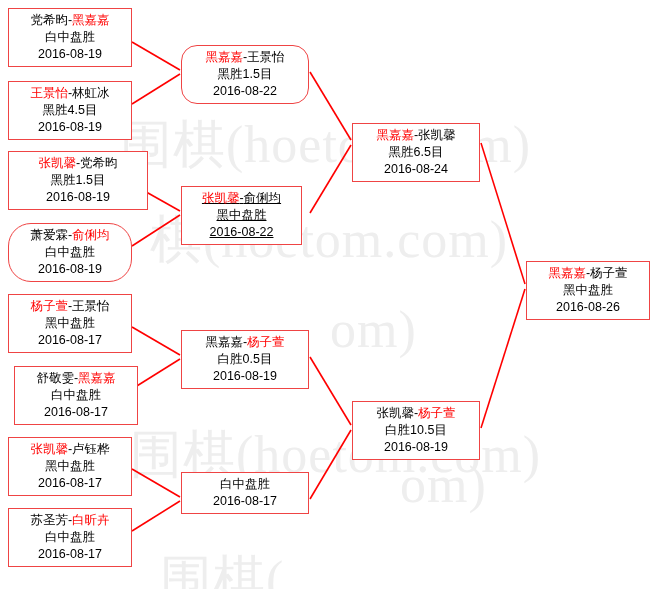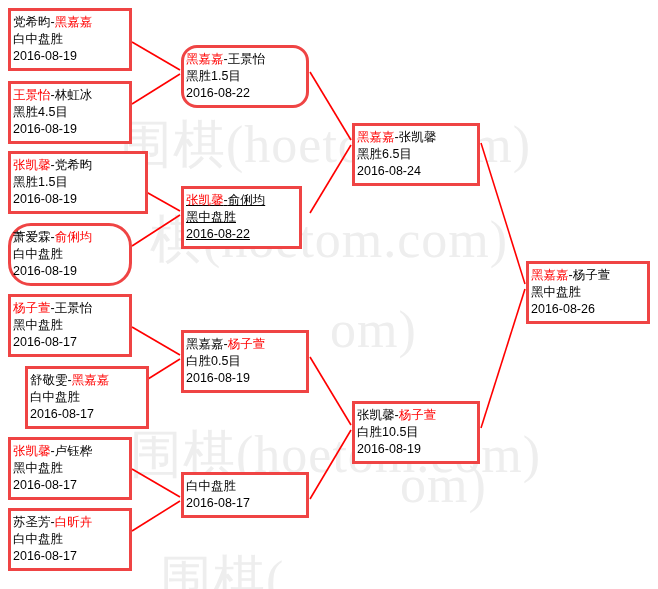--- a/index.html
+++ b/index.html
@@ -49,22 +49,23 @@
     position: absolute;
     left: 0;
     top: 0;
     width: 658px;
     height: 589px;
     z-index: 2;
   }
   .box {
     position: absolute;
     box-sizing: border-box;
-    border: 3px solid #ef4444;
+    border: 1px solid #ef4444;
     background: #ffffff;
+    text-align: center;
     font-size: 12.5px;
     line-height: 17px;
     color: #000000;
     padding: 3px 2px 3px 2px;
     z-index: 3;
     white-space: nowrap;
   }
   .box .ln { display: block; }
   .red { color: #ff0000; }
   .blk { color: #000000; }
@@ -132,21 +133,21 @@
     <span class="ln">白中盘胜</span>
     <span class="ln">2016-08-19</span>
   </div>
 
   <div class="box" style="left:8px; top:294px; width:124px;">
     <span class="ln"><span class="red">杨子萱</span><span class="blk">-</span><span class="blk">王景怡</span></span>
     <span class="ln">黑中盘胜</span>
     <span class="ln">2016-08-17</span>
   </div>
 
-  <div class="box" style="left:25px; top:366px; width:124px;">
+  <div class="box" style="left:14px; top:366px; width:124px;">
     <span class="ln"><span class="blk">舒敬雯</span><span class="blk">-</span><span class="red">黑嘉嘉</span></span>
     <span class="ln">白中盘胜</span>
     <span class="ln">2016-08-17</span>
   </div>
 
   <div class="box" style="left:8px; top:437px; width:124px;">
     <span class="ln"><span class="red">张凯馨</span><span class="blk">-</span><span class="blk">卢钰桦</span></span>
     <span class="ln">黑中盘胜</span>
     <span class="ln">2016-08-17</span>
   </div>

